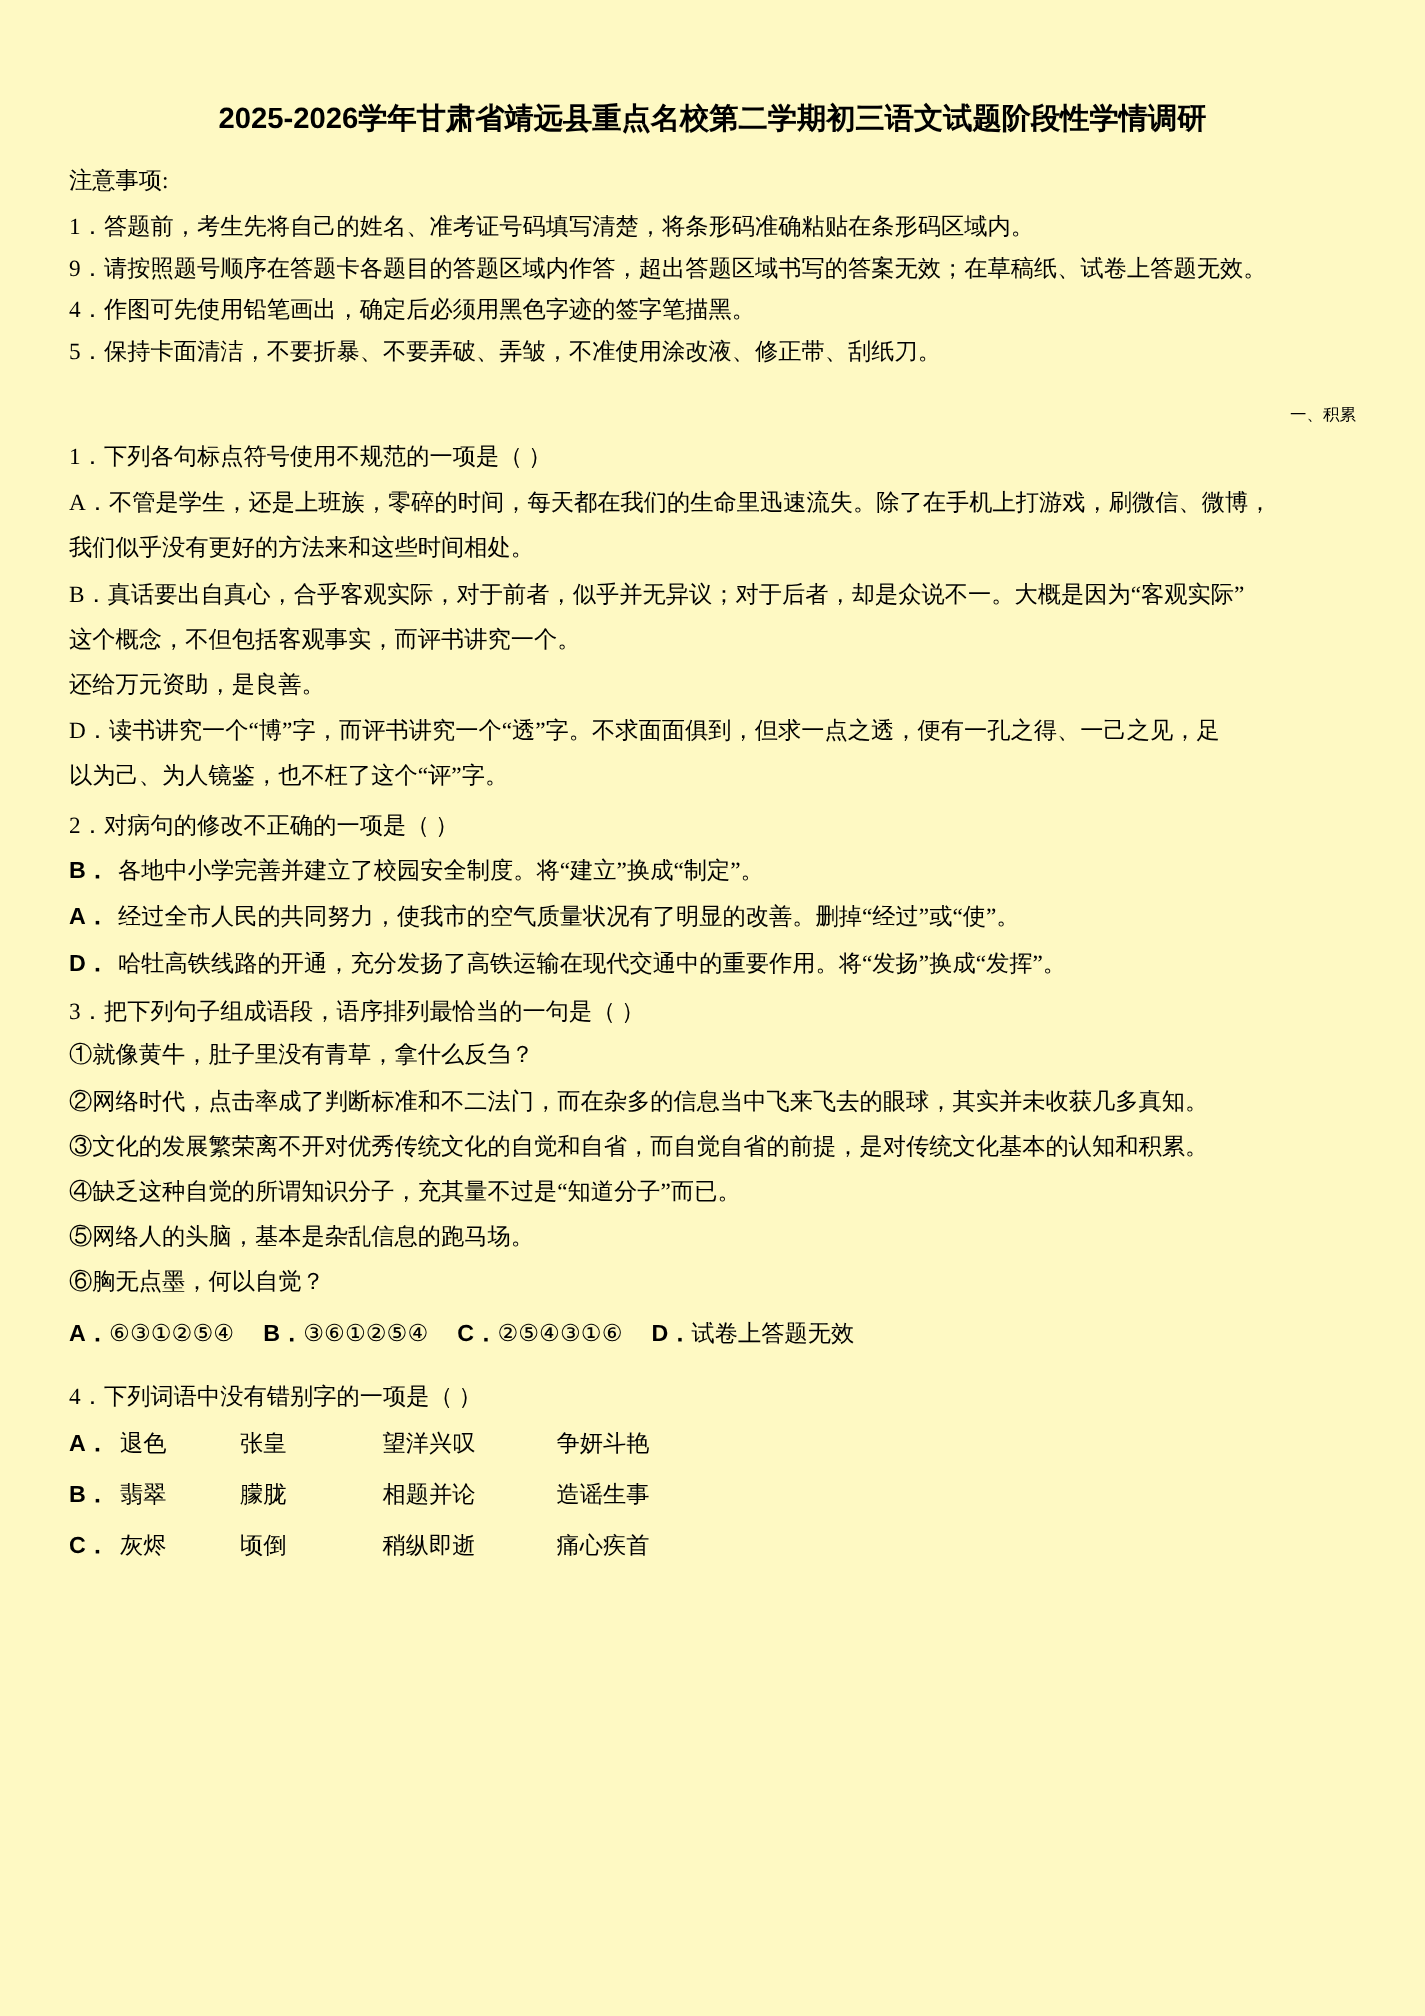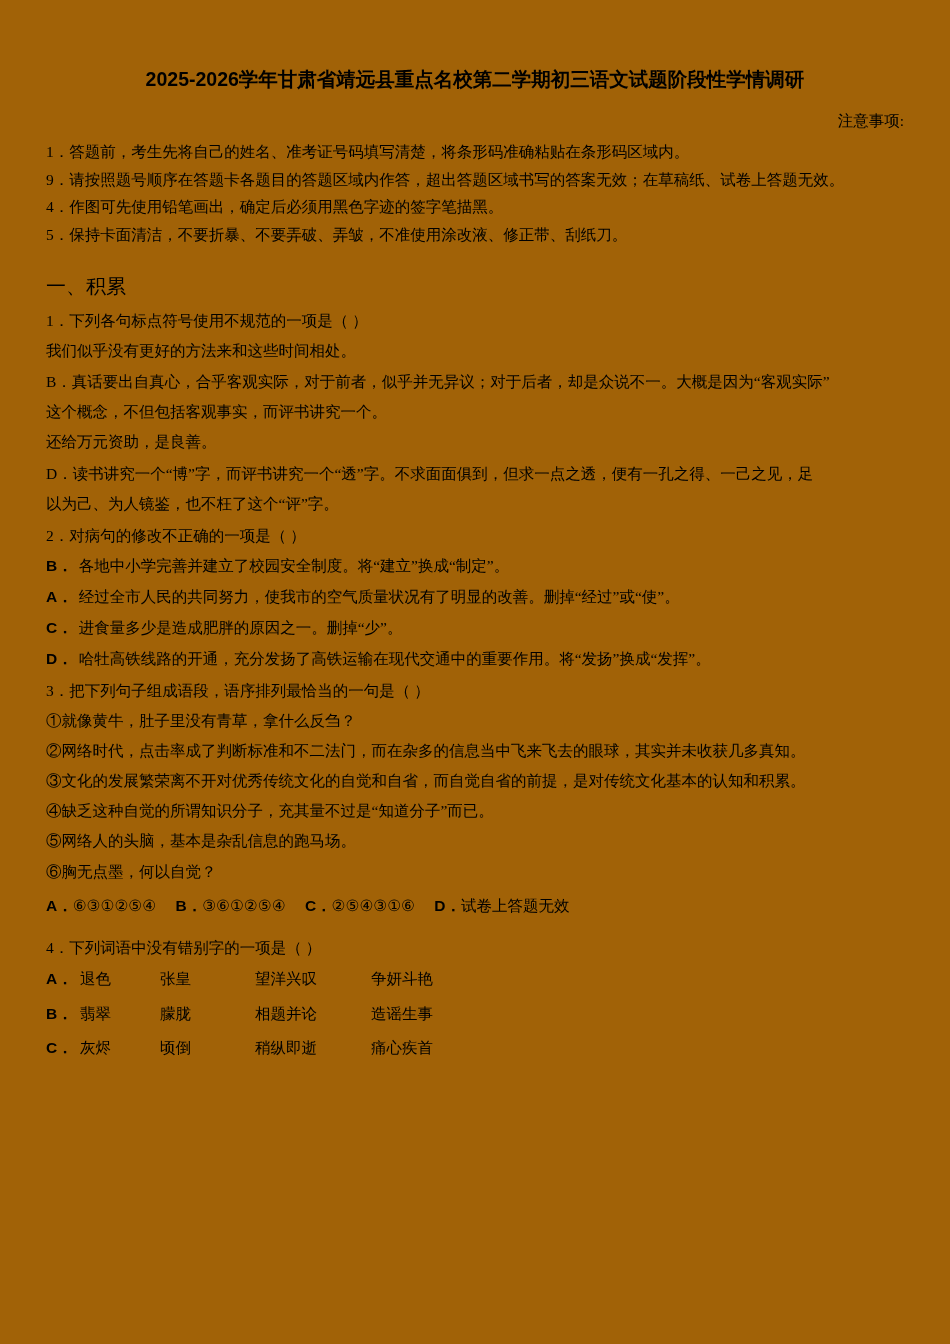--- a/index.html
+++ b/index.html
@@ -11,49 +11,49 @@
     width: 950px;
     min-height: 1344px;
     font-family: "Liberation Serif", serif;
     color: #000000;
   }
   .page {
     width: 950px;
     min-height: 1344px;
     box-sizing: border-box;
     padding: 58px 46px 40px 46px;
-    background: #a16207;
+    background: #fef9c3;
   }
   .doc-title {
     font-family: "Liberation Sans", sans-serif;
     font-weight: bold;
     font-size: 19.5px;
     text-align: center;
     letter-spacing: 0px;
     margin: 8px 0 16px 0;
     line-height: 1.4;
   }
   .section-label {
     font-size: 15.5px;
     margin: 6px 0 4px 0;
     line-height: 1.6;
-    text-align: right;
   }
   .notice-list {
     margin: 0 0 16px 0;
   }
   .notice-item {
     font-size: 15.5px;
     line-height: 1.78;
     margin: 0;
   }
   .heading {
-    font-size: 20px;
+    font-size: 11px;
     line-height: 1.8;
     margin: 20px 0 2px 0;
+    text-align: right;
   }
   .question {
     font-size: 15.5px;
     line-height: 1.9;
     margin: 2px 0 0 0;
   }
   .opt {
     font-size: 15.5px;
     line-height: 2.0;
     margin: 0;
@@ -119,36 +119,36 @@
     <p class="notice-item">9．请按照题号顺序在答题卡各题目的答题区域内作答，超出答题区域书写的答案无效；在草稿纸、试卷上答题无效。</p>
     <p class="notice-item">4．作图可先使用铅笔画出，确定后必须用黑色字迹的签字笔描黑。</p>
     <p class="notice-item">5．保持卡面清洁，不要折暴、不要弄破、弄皱，不准使用涂改液、修正带、刮纸刀。</p>
   </div>
 
   <div class="heading">一、积累</div>
 
   <div>
     <p class="question">1．下列各句标点符号使用不规范的一项是（    ）</p>
 
+    <p class="opt-wrap"><span class="lab">A．</span><span>不管是学生，还是上班族，零碎的时间，每天都在我们的生命里迅速流失。除了在手机上打游戏，刷微信、微博，</span></p>
     <p class="bare">我们似乎没有更好的方法来和这些时间相处。</p>
 
     <p class="opt-wrap"><span class="lab">B．</span><span>真话要出自真心，合乎客观实际，对于前者，似乎并无异议；对于后者，却是众说不一。大概是因为“客观实际”</span></p>
     <p class="bare">这个概念，不但包括客观事实，而评书讲究一个。</p>
 
     <p class="bare">还给万元资助，是良善。</p>
 
     <p class="opt-wrap"><span class="lab">D．</span><span>读书讲究一个“博”字，而评书讲究一个“透”字。不求面面俱到，但求一点之透，便有一孔之得、一己之见，足</span></p>
     <p class="bare">以为己、为人镜鉴，也不枉了这个“评”字。</p>
   </div>
 
   <div>
     <p class="question">2．对病句的修改不正确的一项是（    ）</p>
     <p class="opt"><span class="lab">B．</span><span>各地中小学完善并建立了校园安全制度。将“建立”换成“制定”。</span></p>
     <p class="opt"><span class="lab">A．</span><span>经过全市人民的共同努力，使我市的空气质量状况有了明显的改善。删掉“经过”或“使”。</span></p>
-    <p class="opt"><span class="lab">C．</span><span>进食量多少是造成肥胖的原因之一。删掉“少”。</span></p>
     <p class="opt"><span class="lab">D．</span><span>哈牡高铁线路的开通，充分发扬了高铁运输在现代交通中的重要作用。将“发扬”换成“发挥”。</span></p>
   </div>
 
   <div>
     <p class="question">3．把下列句子组成语段，语序排列最恰当的一句是（        ）</p>
     <p class="bare">①就像黄牛，肚子里没有青草，拿什么反刍？</p>
     <p class="bare">②网络时代，点击率成了判断标准和不二法门，而在杂多的信息当中飞来飞去的眼球，其实并未收获几多真知。</p>
     <p class="bare">③文化的发展繁荣离不开对优秀传统文化的自觉和自省，而自觉自省的前提，是对传统文化基本的认知和积累。</p>
     <p class="bare">④缺乏这种自觉的所谓知识分子，充其量不过是“知道分子”而已。</p>
     <p class="bare">⑤网络人的头脑，基本是杂乱信息的跑马场。</p>

